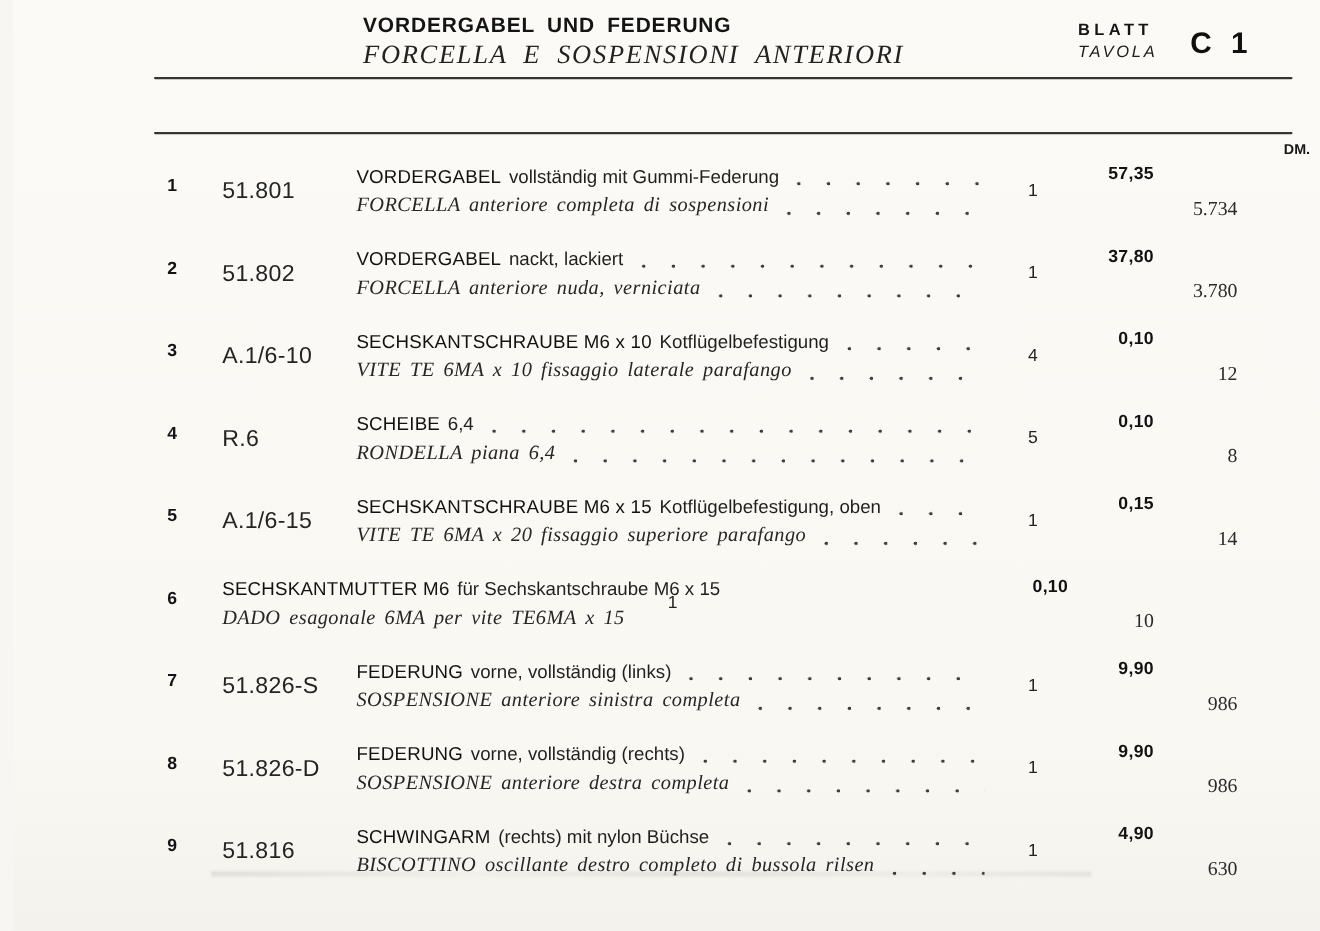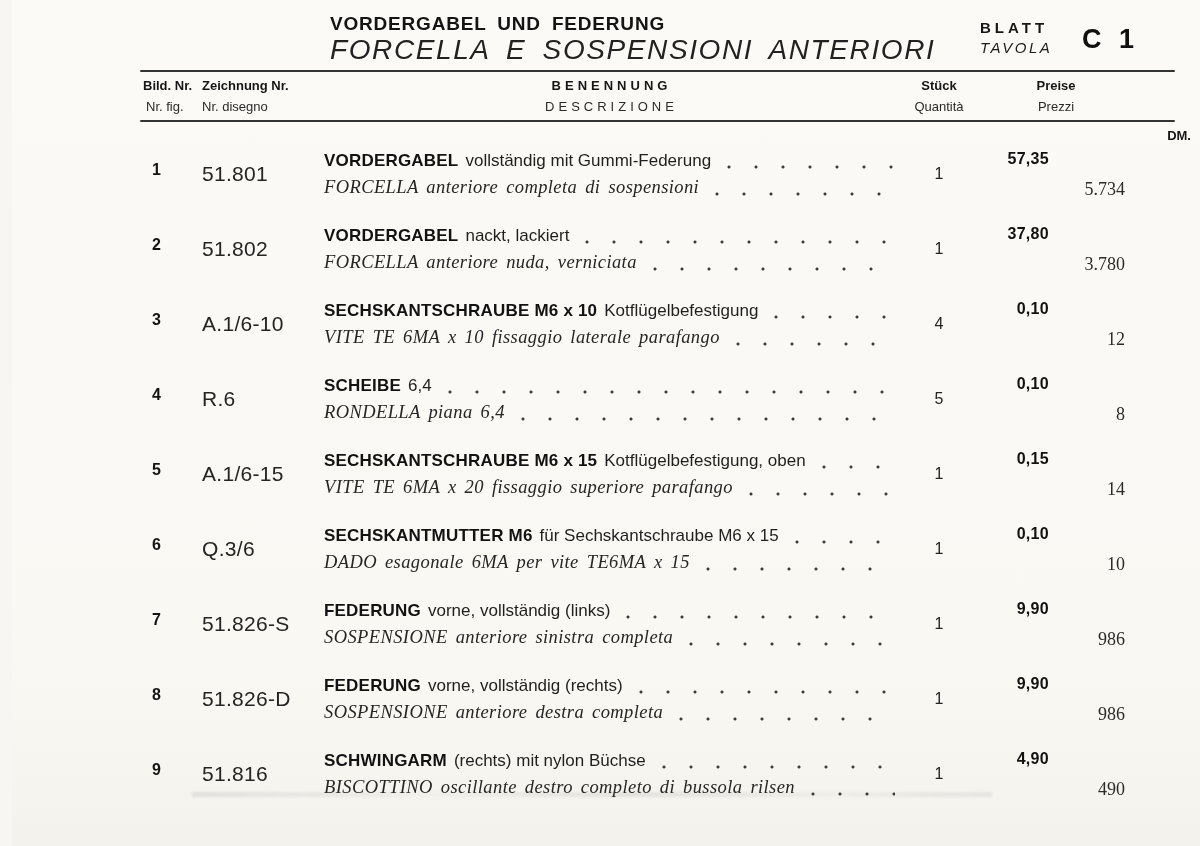--- a/index.html
+++ b/index.html
@@ -8,21 +8,21 @@
     background:#f7f6f2;
     font-family:"Liberation Sans",sans-serif;
     color:#1c1c1c;
     overflow:hidden;
   }
   .page{position:relative;width:1200px;height:846px;background:linear-gradient(180deg,#fbfaf6 0%,#f9f8f3 80%,#f3f2ed 100%);margin-left:12px;}
 
   
   .title-block{position:absolute;left:318px;top:12px;}
   .title-de{font-size:19px;font-weight:700;letter-spacing:.8px;word-spacing:5px;color:#141414;line-height:24px;white-space:nowrap;}
-  .title-it{font-family:Liberation Sans, sans-serif;font-style:italic;font-size:28px;letter-spacing:1.6px;word-spacing:7px;color:#222;line-height:26px;white-space:nowrap;margin-top:1px;}
+  .title-it{font-family:Liberation Serif, serif;font-style:italic;font-size:24px;letter-spacing:1.6px;word-spacing:7px;color:#222;line-height:26px;white-space:nowrap;margin-top:1px;}
 
   .sheet-block{position:absolute;left:968px;top:18px;}
   .sheet-de{font-size:15px;font-weight:600;letter-spacing:4px;color:#161616;line-height:20px;}
   .sheet-it{font-size:15px;font-style:italic;letter-spacing:2.5px;color:#1d1d1d;line-height:20px;}
   .sheet-code{position:absolute;left:1070px;top:24px;font-size:27px;font-weight:800;letter-spacing:5px;color:#101010;}
 
   
   .rule{position:absolute;left:128px;width:1035px;height:2px;background:#343434;border-radius:1px;}
   .rule-top{top:70px;}
   .rule-mid{top:120px;}
@@ -46,21 +46,21 @@
   .cur-lit{grid-column:6;text-align:center;padding-right:6px;font-size:12.5px;color:#2a2a2a;}
 
   
   .rows{position:absolute;left:128px;top:147px;width:993px;}
   .row{margin-bottom:21px;}
   .c-fig{font-size:16px;font-weight:700;color:#141414;padding-left:12px;padding-top:14px;}
   .c-draw{font-size:21px;color:#242424;padding-top:15px;letter-spacing:.3px;}
   .c-desc{padding-top:0;}
   .line{display:flex;align-items:baseline;line-height:27px;white-space:nowrap;}
   .line-de{font-size:17px;color:#1f1f1f;}
-  .line-de .b{font-weight:700;color:#121212;letter-spacing:.2px;}
+  .line-de .b{font-weight:400;color:#121212;letter-spacing:.2px;}
   .line-de .r{margin-left:7px;}
   .line-it{font-family:"Liberation Serif",serif;font-style:italic;font-size:18.5px;color:#262626;letter-spacing:.4px;word-spacing:3px;}
   .leader{flex:1 1 auto;min-width:0;align-self:flex-end;height:4px;margin:0 4px 5px 16px;
     background-image:radial-gradient(circle at 2px 2px,#3c3c3c 1.4px,rgba(0,0,0,0) 1.7px);
     background-size:27px 4px;background-repeat:repeat-x;}
   .c-qty{font-size:16px;color:#242424;text-align:center;padding-top:18px;}
   .c-dm{font-size:16px;font-weight:700;color:#121212;text-align:right;padding-right:8px;padding-top:3px;letter-spacing:.3px;}
   .c-lit{font-family:"Liberation Serif",serif;font-size:18px;color:#2b2b2b;text-align:right;padding-right:8px;padding-top:32px;}
 
   
@@ -79,36 +79,20 @@
   </div>
 
   <div class="sheet-block">
     <div class="sheet-de">BLATT</div>
     <div class="sheet-it">TAVOLA</div>
   </div>
   <div class="sheet-code">C 1</div>
 
   <div class="rule rule-top"></div>
 
-  <div class="col-headers">
-    <div class="grid">
-      <div class="ch-line1 ch-fig1">Bild. Nr.</div>
-      <div class="ch-line1">Zeichnung Nr.</div>
-      <div class="ch-line1 ch-name">BENENNUNG</div>
-      <div class="ch-line1 ch-qty">Stück</div>
-      <div class="ch-line1 ch-price">Preise</div>
-    </div>
-    <div class="grid">
-      <div class="ch-line2 ch-fig2">Nr. fig.</div>
-      <div class="ch-line2">Nr. disegno</div>
-      <div class="ch-line2 ch-name">DESCRIZIONE</div>
-      <div class="ch-line2 ch-qty">Quantità</div>
-      <div class="ch-line2 ch-price">Prezzi</div>
-    </div>
-  </div>
 
   <div class="rule rule-mid"></div>
 
   <div class="currency-row grid">
     <div class="cur-dm">DM.</div>
     <div class="cur-lit">LIT.</div>
   </div>
 
   <div class="rows">
 
@@ -202,21 +186,20 @@
             <span class="leader"></span>
           </div>
       </div>
       <div class="c-qty">1</div>
       <div class="c-dm">0,15</div>
       <div class="c-lit">14</div>
     </div>
 
     <div class="row grid">
       <div class="c-fig">6</div>
-      <div class="c-draw">Q.3/6</div>
       <div class="c-desc">
         <div class="line line-de">
             <span class="b">SECHSKANTMUTTER M6</span>
             <span class="r">für Sechskantschraube M6 x 15</span>
             <span class="leader"></span>
           </div>
         <div class="line line-it">
             <span>DADO esagonale 6MA per vite TE6MA x 15</span>
             <span class="leader"></span>
           </div>
@@ -273,19 +256,19 @@
             <span class="r">(rechts) mit nylon Büchse</span>
             <span class="leader"></span>
           </div>
         <div class="line line-it">
             <span>BISCOTTINO oscillante destro completo di bussola rilsen</span>
             <span class="leader"></span>
           </div>
       </div>
       <div class="c-qty">1</div>
       <div class="c-dm">4,90</div>
-      <div class="c-lit">490</div>
+      <div class="c-lit">630</div>
     </div>
 
   </div>
 
   <div class="smudge"></div>
 </div>
 
 </body></html>

